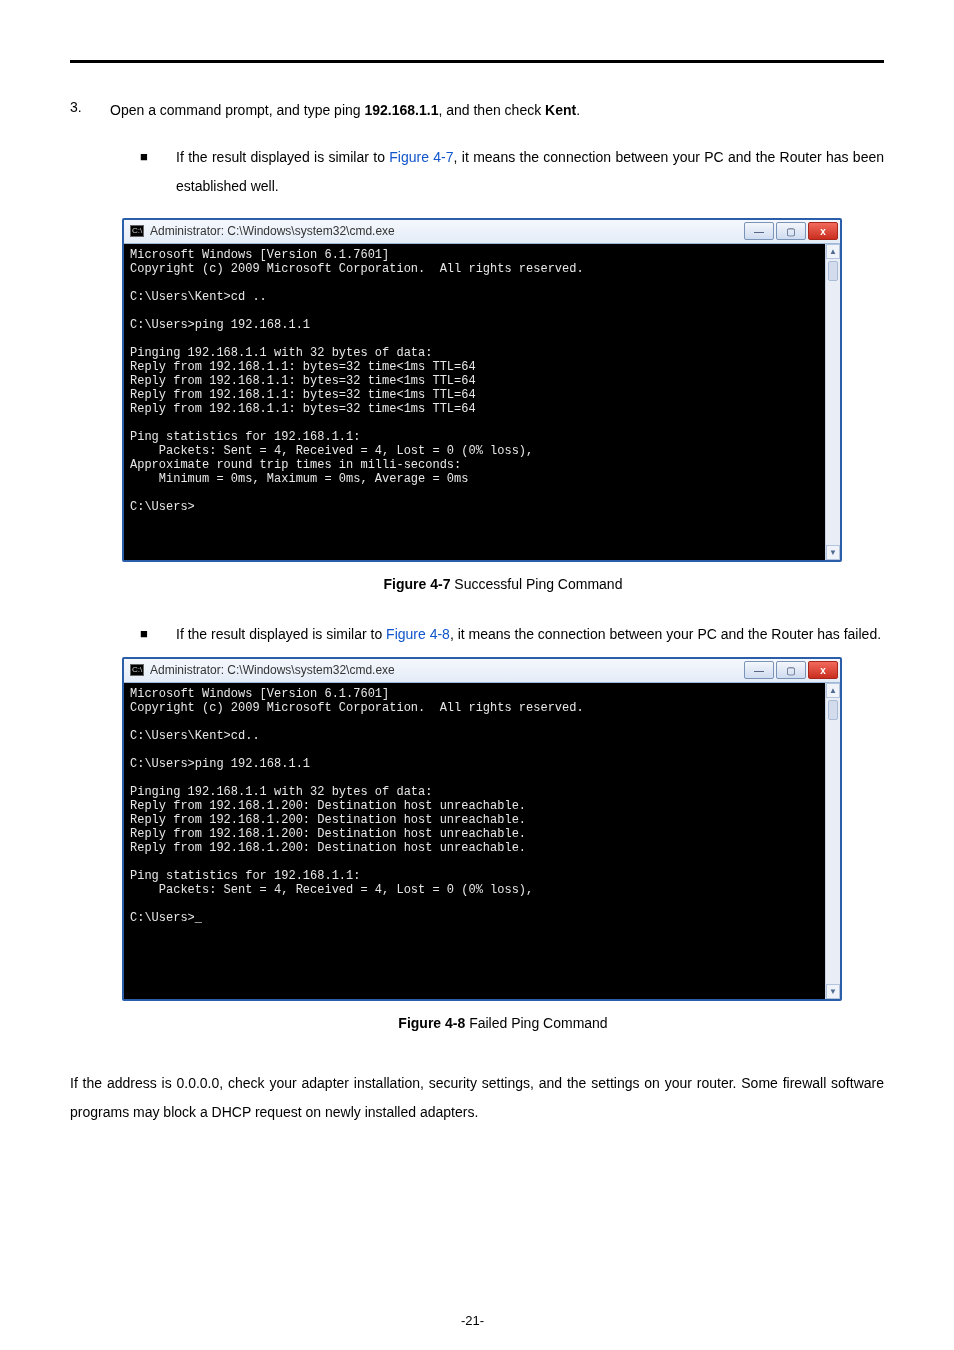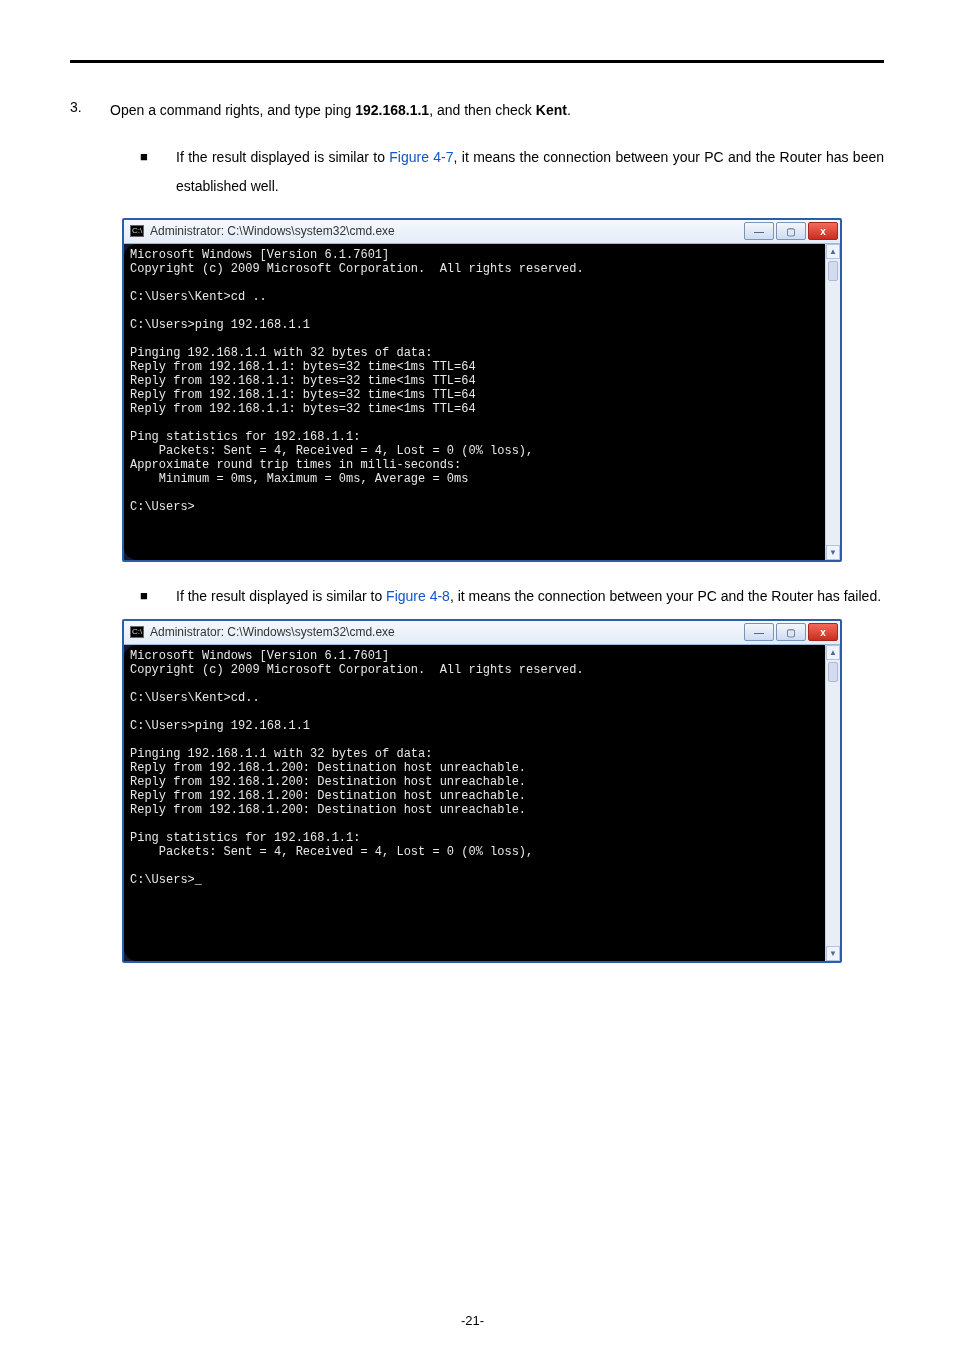--- a/index.html
+++ b/index.html
@@ -14,41 +14,41 @@
     .sub .txt { flex: 1; }
     .linkish { color: #1155cc; }
     .figwrap { margin: 16px 0 0 52px; }
     .cmdwin { width: 720px; border: 2px solid #2a5ea8; border-radius: 2px; overflow: hidden; background: #0e1a3a; }
     .titlebar { display: flex; align-items: center; height: 24px; background: linear-gradient(#f5f8fd,#e4ecf7); border-bottom: 1px solid #9fb7d7; padding: 0 2px 0 6px; font-size: 12px; }
     .titlebar .cmdicon { width: 14px; height: 12px; background: #000; border: 1px solid #666; margin-right: 6px; font-size: 8px; color: #ccc; line-height: 10px; text-align: left; padding-left:1px;}
     .titlebar .title { flex: 1; color: #333; white-space: nowrap; overflow: hidden; }
     .wbtn { width: 30px; height: 18px; margin-left: 2px; display: flex; align-items: center; justify-content: center; font-size: 10px; font-family: Arial; }
     .wbtn.min, .wbtn.max { background: linear-gradient(#f4f6fb,#cfdcf0); border: 1px solid #7a94b8; color: #2b3d5e; border-radius: 2px; }
     .wbtn.close { background: linear-gradient(#f26a5c,#c92e1f); border: 1px solid #a8271c; color: #fff; border-radius: 2px; font-weight: bold; }
-    .termbody { display: flex; background: #000; border-radius: 13px; }
+    .termbody { display: flex; background: #000; }
     .termpre { flex: 1; padding: 4px 6px; font-family: "Lucida Console","Courier New",monospace; font-size: 12px; line-height: 14px; color: #e8e8e8; white-space: pre; }
     .scrollcol { width: 15px; background: #e9eef6; border-left: 1px solid #c7d3e6; display: flex; flex-direction: column; align-items: stretch; }
     .sbtn { height: 15px; background: #f0f4fa; border: 1px solid #b3c4de; display:flex; align-items:center; justify-content:center; font-size:8px; color:#506b92; }
     .strack { flex: 1; position: relative; }
     .sthumb { position: absolute; left: 2px; right: 2px; top: 2px; height: 20px; background: #d3dcec; border: 1px solid #aabbd6; border-radius: 2px; }
     .caption { text-align: center; margin: 14px 0 28px 0; font-size: 14px; }
     .caption b { font-weight: bold; }
     .tail { margin: 38px 0 0 0; line-height: 2.1; text-align: justify; }
     .pagenum { position: absolute; bottom: 22px; left: 0; right: 9px; text-align: center; font-size: 13px; }
   </style>
 </head>
 <body>
 
 <div class="page">
   <div class="topline"></div>
 
   <div class="step">
     <div class="step-num">3.</div>
     <div class="step-body">
-      <span>Open a command rights, and type ping </span><b>192.168.1.1</b><span>, and then check </span><b>Kent</b><span>.</span>
+      <span>Open a command prompt, and type ping </span><b>192.168.1.1</b><span>, and then check </span><b>Kent</b><span>.</span>
     </div>
   </div>
 
   <div class="sub">
     <div class="bullet">■</div>
     <div class="txt">
       <span>If the result displayed is similar to </span><span class="linkish">Figure 4-7</span><span>, it means the connection between your PC and the Router has been established well.</span>
     </div>
   </div>
 
@@ -87,20 +87,23 @@
 </pre>
         <div class="scrollcol">
           <div class="sbtn">▲</div>
           <div class="strack">
               <div class="sthumb"></div>
             </div>
           <div class="sbtn">▼</div>
         </div>
       </div>
     </div>
+    <div class="caption">
+      <b>Figure 4-7</b><span> Successful Ping Command</span>
+    </div>
   </div>
 
   <div class="sub">
     <div class="bullet">■</div>
     <div class="txt">
       <span>If the result displayed is similar to </span><span class="linkish">Figure 4-8</span><span>, it means the connection between your PC and the Router has failed.</span>
     </div>
   </div>
 
   <div class="figwrap" style="margin-top:6px;">
@@ -138,17 +141,21 @@
 </pre>
         <div class="scrollcol">
           <div class="sbtn">▲</div>
           <div class="strack">
               <div class="sthumb"></div>
             </div>
           <div class="sbtn">▼</div>
         </div>
       </div>
     </div>
+    <div class="caption">
+      <b>Figure 4-8</b><span> Failed Ping Command</span>
+    </div>
   </div>
 
+  <div class="tail">If the address is 0.0.0.0, check your adapter installation, security settings, and the settings on your router. Some firewall software programs may block a DHCP request on newly installed adapters.</div>
 </div>
 
 <div class="pagenum">-21-</div>
 
 </body></html>

